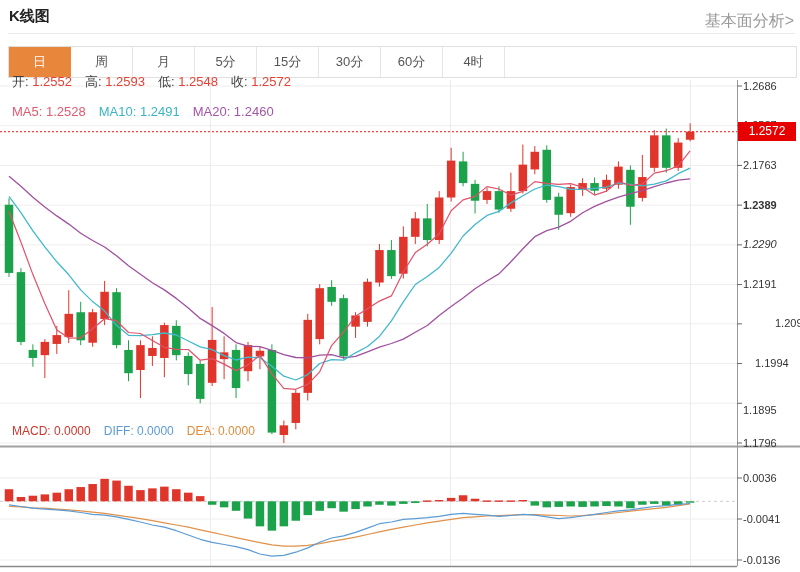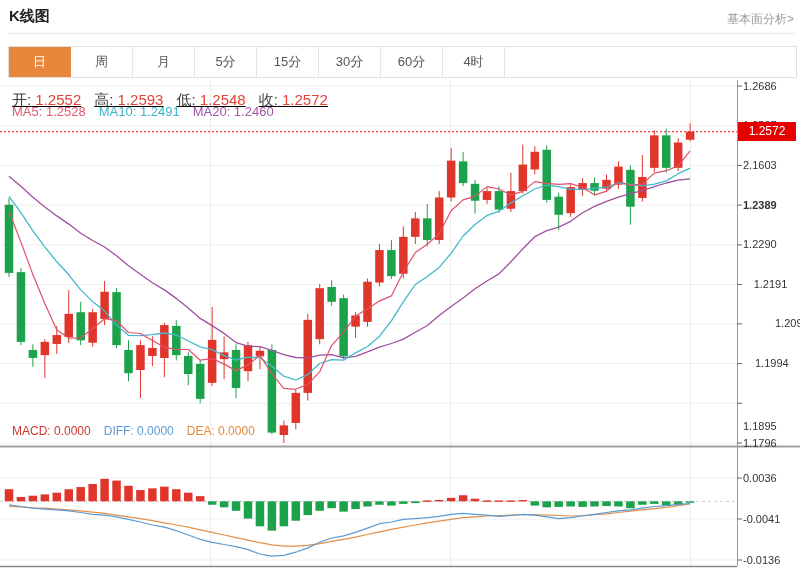--- a/index.html
+++ b/index.html
@@ -1,27 +1,27 @@
 <!DOCTYPE html>
 <html><head>
 <meta charset="utf-8">
 <style>
   html,body{margin:0;padding:0;background:#fff;width:800px;height:572px;overflow:hidden;
     font-family:"Liberation Sans","DejaVu Sans",sans-serif;}
   #app{position:relative;width:800px;height:572px;background:#fff;}
   .hdr-title{position:absolute;left:9px;top:7px;font-size:15px;font-weight:bold;color:#222;}
-  .hdr-link{position:absolute;right:6px;top:11px;font-size:12px;color:#999;cursor:pointer;}
+  .hdr-link{position:absolute;right:6px;top:11px;font-size:16px;color:#999;cursor:pointer;}
   .hdr-divider{position:absolute;left:8px;top:33px;width:787px;height:0;border-top:1px solid #e9e9e9;}
   .tabbar{position:absolute;left:8px;top:46px;width:787px;height:30px;border:1px solid #e0e0e0;
     display:flex;background:#fff;box-sizing:content-box;}
   .tab{width:61px;height:30px;line-height:30px;text-align:center;font-size:13px;color:#555;
     border-right:1px solid #e6e6e6;cursor:pointer;flex:none;background:#fff;}
   .tab.sel{background:#e8863c;color:#fff;border-right:1px solid #e8863c;}
   svg#chart{position:absolute;left:0;top:0;z-index:1;}
-  .legend-ohlc{position:absolute;left:12px;top:91px;font-size:15px;z-index:3;white-space:nowrap;text-decoration:underline;}
+  .legend-ohlc{position:absolute;left:12px;top:73px;font-size:13px;z-index:3;white-space:nowrap;}
   .legend-ma{position:absolute;left:12px;top:104px;font-size:13px;z-index:3;white-space:nowrap;}
   .legend-macd{position:absolute;left:12px;top:424px;font-size:12px;z-index:3;white-space:nowrap;}
   .leg-item{margin-right:13px;}
   .ytick{position:absolute;left:743px;width:55px;font-size:11px;color:#333;z-index:2;line-height:13px;}
   .badge{position:absolute;left:738px;width:58px;height:19px;line-height:19px;text-align:center;
     color:#fff;font-size:12px;z-index:4;}
 </style>
 </head>
 <body>
 
@@ -253,27 +253,27 @@
       <line x1="737" y1="478" x2="742" y2="478" stroke="#666" stroke-width="1"></line>
       <line x1="737" y1="519" x2="742" y2="519" stroke="#666" stroke-width="1"></line>
       <line x1="737" y1="560" x2="742" y2="560" stroke="#666" stroke-width="1"></line>
     </svg>
   <div class="legend-ohlc"><span class="leg-item"><span style="color: rgb(63, 63, 63);">开:</span><span style="color: rgb(227, 66, 52);"> 1.2552</span></span><span class="leg-item"><span style="color: rgb(63, 63, 63);">高:</span><span style="color: rgb(227, 66, 52);"> 1.2593</span></span><span class="leg-item"><span style="color: rgb(63, 63, 63);">低:</span><span style="color: rgb(227, 66, 52);"> 1.2548</span></span><span class="leg-item"><span style="color: rgb(63, 63, 63);">收:</span><span style="color: rgb(227, 66, 52);"> 1.2572</span></span></div>
   <div class="legend-ma"><span class="leg-item"><span style="color: rgb(226, 90, 112);">MA5:</span><span style="color: rgb(226, 90, 112);"> 1.2528</span></span><span class="leg-item"><span style="color: rgb(59, 180, 198);">MA10:</span><span style="color: rgb(59, 180, 198);"> 1.2491</span></span><span class="leg-item"><span style="color: rgb(164, 85, 168);">MA20:</span><span style="color: rgb(164, 85, 168);"> 1.2460</span></span></div>
   <div class="legend-macd"><span class="leg-item"><span style="color: rgb(207, 54, 47);">MACD:</span><span style="color: rgb(207, 54, 47);"> 0.0000</span></span><span class="leg-item"><span style="color: rgb(91, 155, 213);">DIFF:</span><span style="color: rgb(91, 155, 213);"> 0.0000</span></span><span class="leg-item"><span style="color: rgb(224, 140, 60);">DEA:</span><span style="color: rgb(224, 140, 60);"> 0.0000</span></span></div>
   <div id="yticks-main">
       <div class="ytick" style="top: 79.5px;">1.2686</div>
       <div class="ytick" style="top: 119.211px;">1.2587</div>
-      <div class="ytick" style="top: 158.922px;">2.1603</div>
+      <div class="ytick" style="top: 158.922px;">2.1763</div>
       <div class="ytick" style="top: 198.634px; font-weight: bold;">1.2389</div>
-      <div class="ytick" style="top: 238.345px;">1.2290</div>
-      <div class="ytick" style="top: 278.056px; text-align: center;">1.2191</div>
+      <div class="ytick" style="top: 238.345px; font-style: italic;">1.2290</div>
+      <div class="ytick" style="top: 278.056px;">1.2191</div>
       <div class="ytick" style="top: 317.366px; margin-left: 32px;">1.2093</div>
       <div class="ytick" style="top: 357.078px; margin-left: 12px;">1.1994</div>
-      <div class="ytick" style="top: 420px;">1.1895</div>
+      <div class="ytick" style="top: 404px;">1.1895</div>
       <div class="ytick" style="top: 436.5px;">1.1796</div>
     </div>
   <div id="yticks-macd">
       <div class="ytick" style="top: 471.5px;">0.0036</div>
       <div class="ytick" style="top: 512.5px;">-0.0041</div>
       <div class="ytick" style="top: 553.5px;">-0.0136</div>
     </div>
   <div class="badge" style="background: rgb(230, 0, 0); top: 122.228px;">1.2572</div>
 </div>
 

